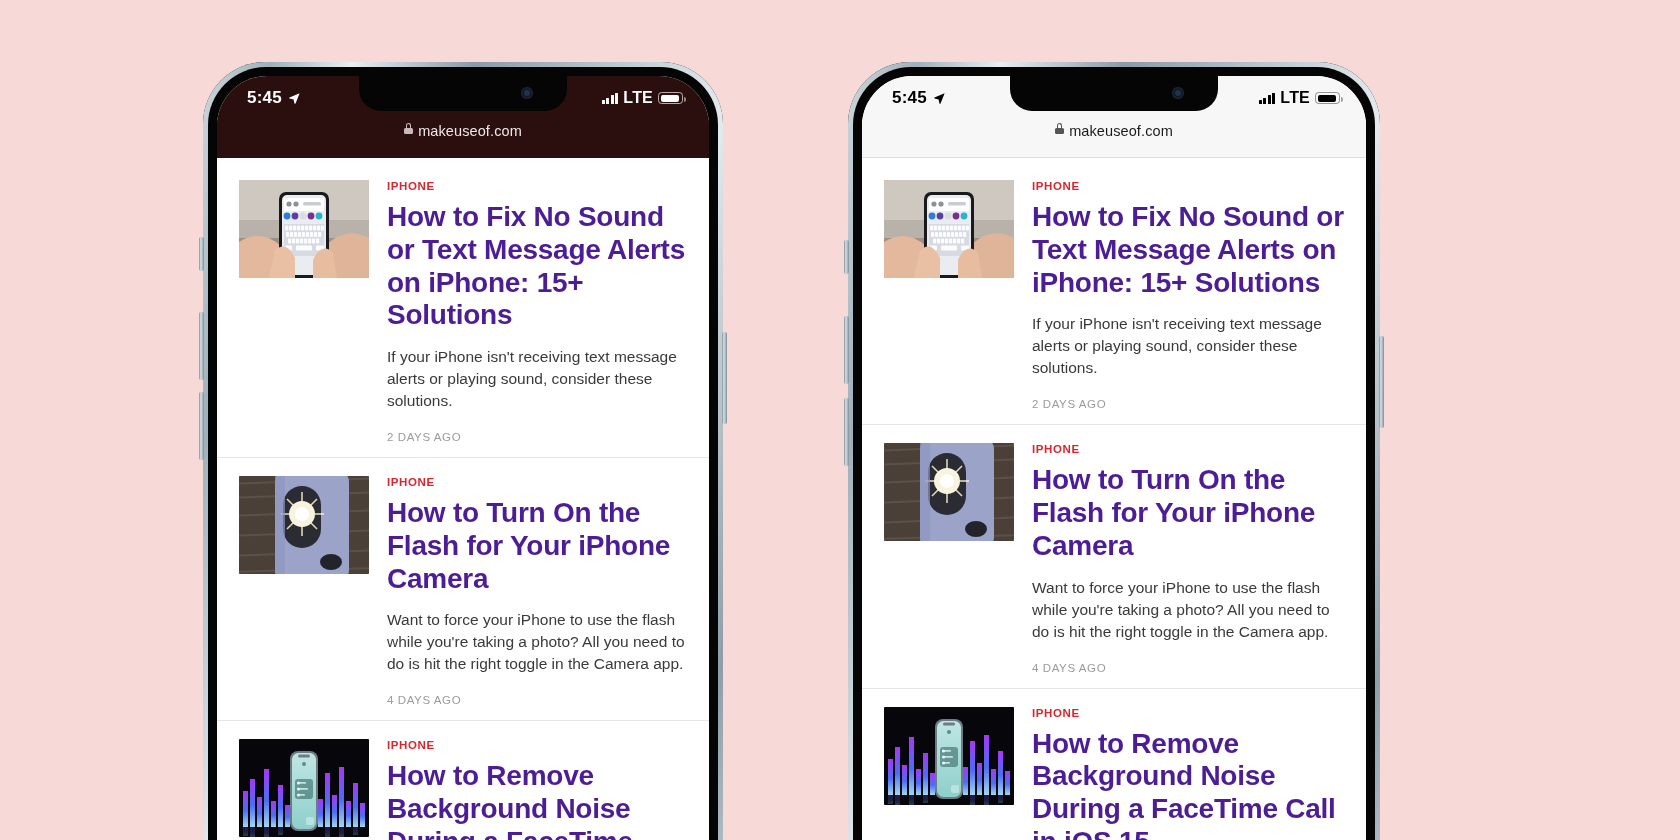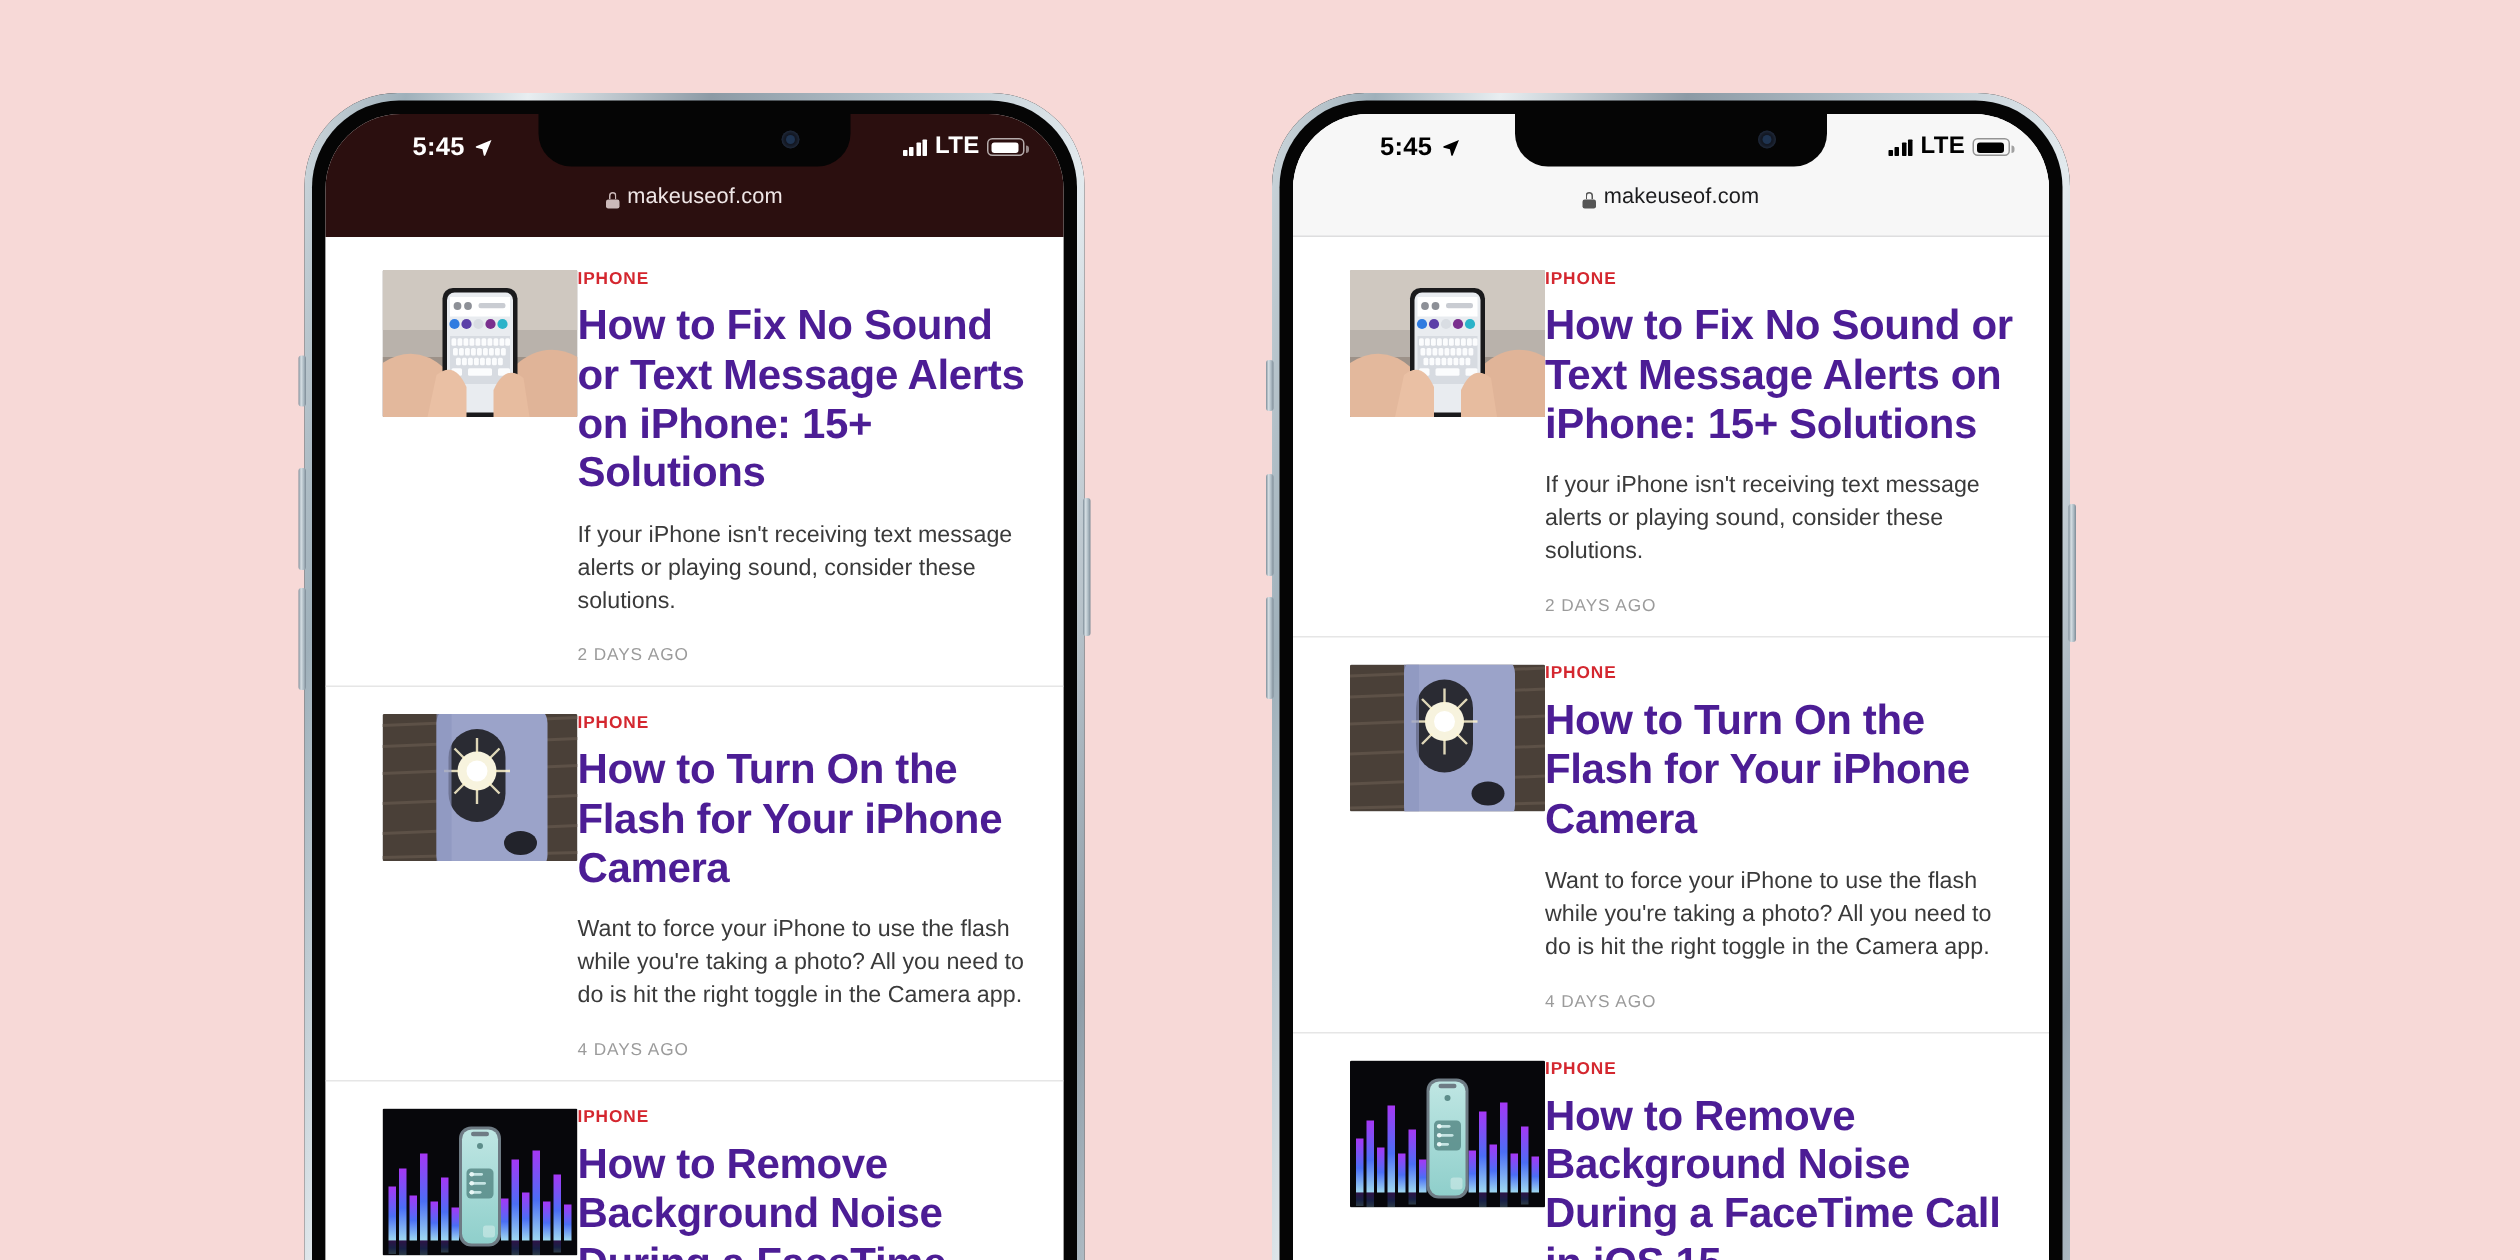--- a/index.html
+++ b/index.html
@@ -90,21 +90,21 @@
   
   .statusbar {
     position: relative;
     height: 44px;
     display: flex;
     align-items: center;
     justify-content: space-between;
     padding: 0 26px 0 30px;
     z-index: 5;
   }
-  .sb-left { display: flex; align-items: center; gap: 6px; margin-left: 28px; }
+  .sb-left { display: flex; align-items: center; gap: 6px; }
   .sb-time { font-size: 17px; font-weight: bold; letter-spacing: .2px; }
   .sb-right { display: flex; align-items: center; gap: 5px; }
   .sb-lte { font-size: 16px; font-weight: bold; letter-spacing: .2px; }
 
   .bars { display: flex; align-items: flex-end; gap: 1.5px; height: 11px; }
   .bars i { display:block; width: 3px; border-radius: .5px; }
   .bars i:nth-child(1){ height: 4px; }
   .bars i:nth-child(2){ height: 6px; }
   .bars i:nth-child(3){ height: 8.5px; }
   .bars i:nth-child(4){ height: 11px; }
@@ -134,21 +134,21 @@
 
   
   .browserbar {
     height: 38px;
     display: flex;
     align-items: flex-start;
     justify-content: center;
     padding-top: 3px;
     gap: 5px;
   }
-  .url-wrap { display:flex; align-items:flex-end; gap:5px; }
+  .url-wrap { display:flex; align-items:flex-start; gap:5px; }
   .url-text { font-size: 14.5px; letter-spacing: .1px; }
   .lock { width: 9px; height: 11px; position: relative; display:inline-block; }
   .lock .body { position:absolute; bottom:0; left:0; width:9px; height:6.5px; border-radius:1.5px; }
   .lock .shackle {
     position:absolute; top:0; left:2px; width:5px; height:5px;
     border-radius: 3px 3px 0 0; border-style:solid; border-width:1.4px; border-bottom:none;
   }
   .dark .browserbar { background:#2b0f0f; color:#e9e0e0; }
   .dark .lock .body { background:#cbb9b9; }
   .dark .lock .shackle { border-color:#cbb9b9; }
@@ -159,21 +159,22 @@
   .light .lock .shackle { border-color:#555; }
   .light .url-text { color:#1c1c1e; }
 
   .dark .topchrome { background:#2b0f0f; }
   .light .topchrome { background:#f7f7f7; }
 
   
   .page { background:#ffffff; height:100%; }
   .article {
     display: flex;
-    padding: 18px 22px 14px 38px;
+    gap: 18px;
+    padding: 18px 22px 14px 22px;
     border-top: 1px solid #e6e6e6;
   }
   .article:first-child { border-top: none; padding-top: 22px; }
   .thumb {
     width: 130px; height: 98px;
     flex: 0 0 130px;
     border-radius: 1px;
     overflow: hidden;
     position: relative;
     background:#d9d9d9;

